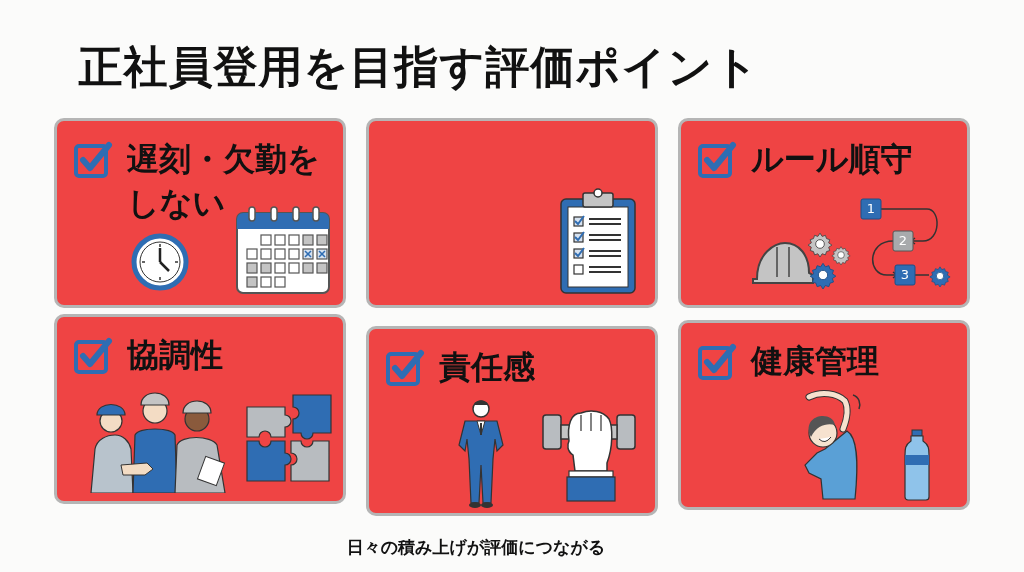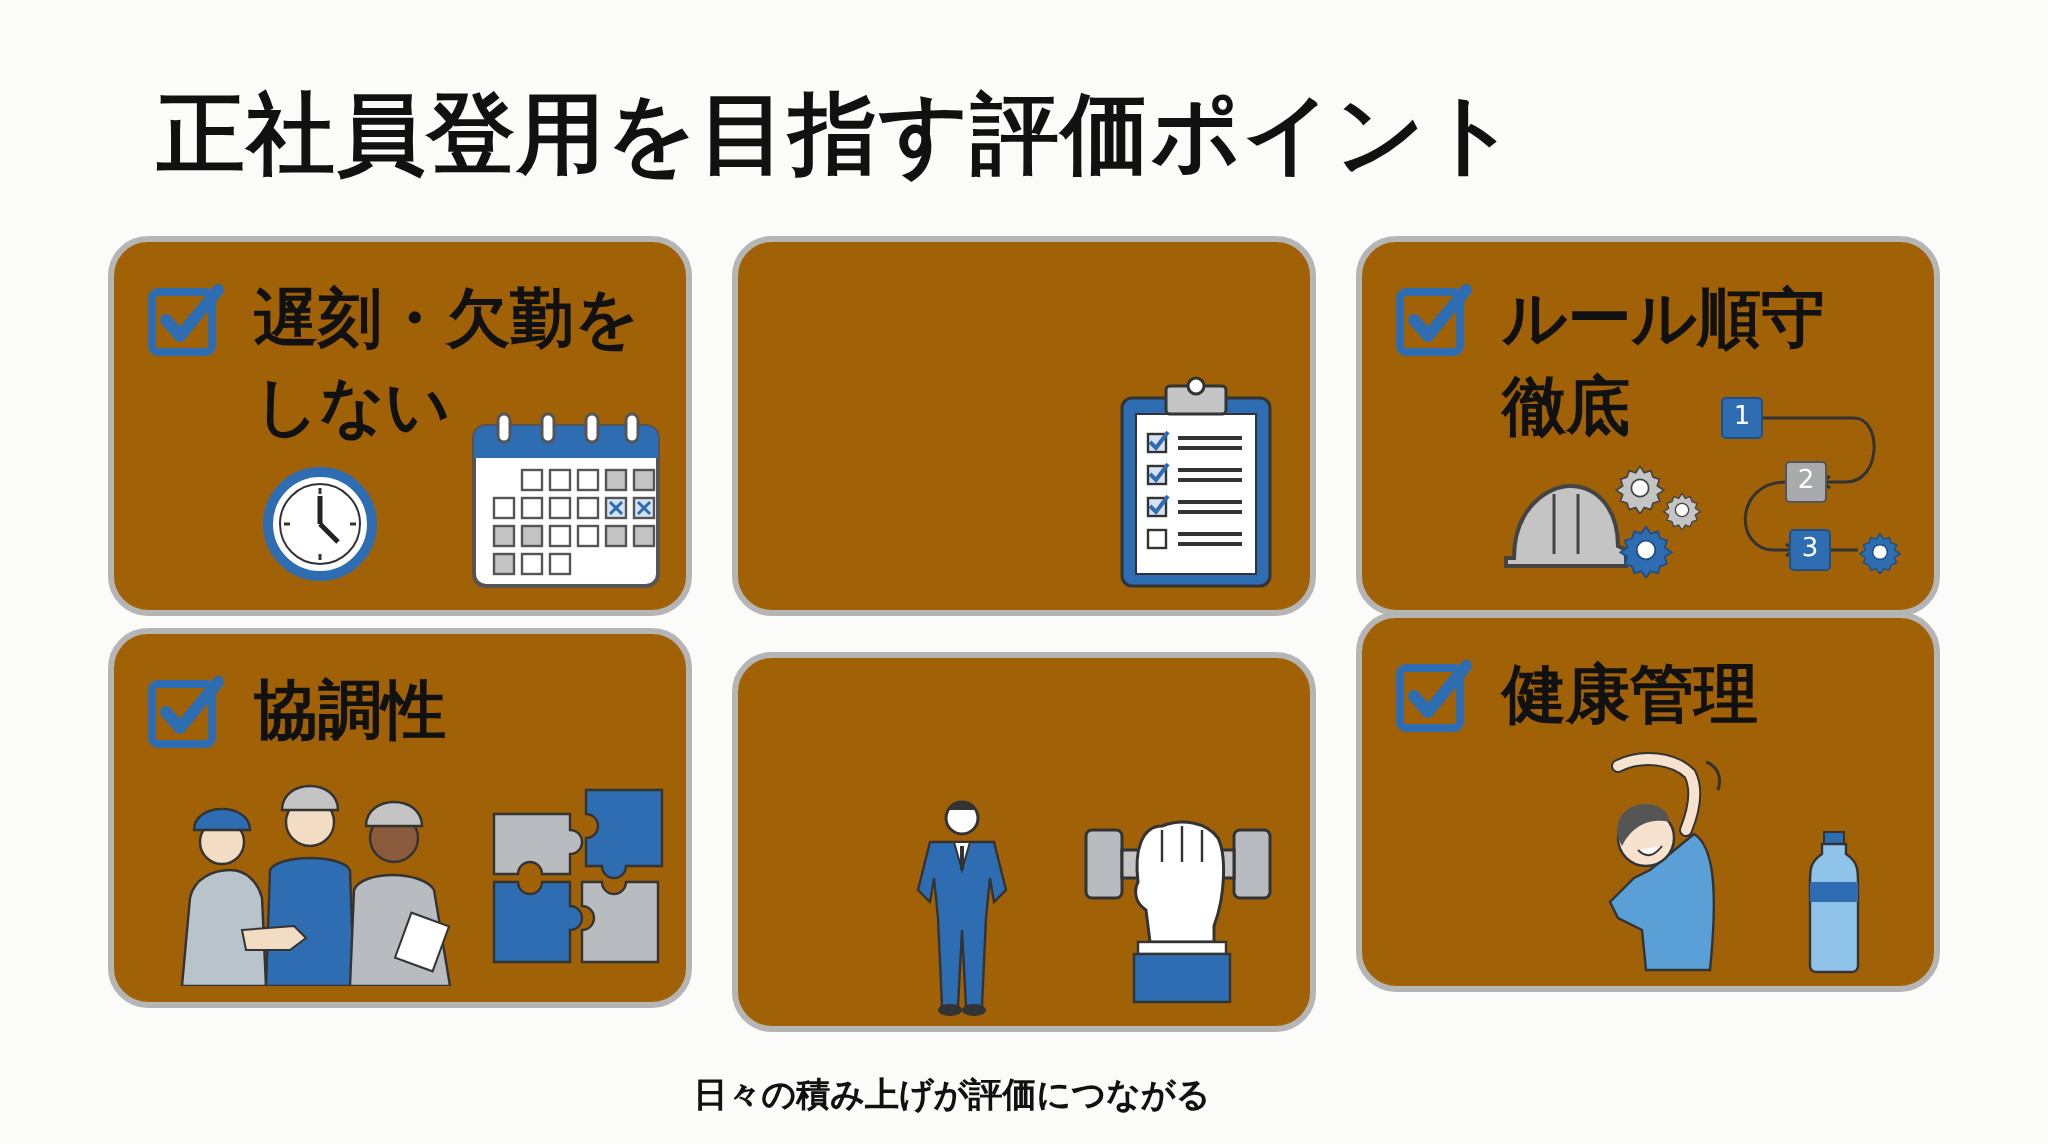--- a/index.html
+++ b/index.html
@@ -4,21 +4,21 @@
 <style>
   * { box-sizing: border-box; margin: 0; padding: 0; }
   html, body { width: 1024px; height: 572px; background: #fbfbfa; overflow: hidden; }
   body { font-family: "DejaVu Sans", "Liberation Sans", sans-serif; color: #111; position: relative; }
   .title {
     position: absolute; left: 0; top: 38px; width: 838px; text-align: center;
     font-size: 44px; font-weight: bold; letter-spacing: 1px; color: #111;
   }
   .card {
     position: absolute; width: 292px; height: 190px;
-    border: 3px solid #b5b5b5; border-radius: 20px; background: #a16207;
+    border: 3px solid #b5b5b5; border-radius: 10px; background: #ef4444;
   }
   .card-head { position: absolute; left: 16px; top: 16px; display: flex; align-items: flex-start; }
   .check { width: 40px; height: 40px; flex: 0 0 40px; margin-top: 4px; }
   .card-title {
     margin-left: 14px; font-size: 32px; font-weight: bold; line-height: 44px; color: #111;
   }
   .illus { position: absolute; }
   .footer {
     position: absolute; left: 0; top: 536px; width: 952px; text-align: center;
     font-size: 17px; font-weight: bold; color: #111;
@@ -134,21 +134,20 @@
   </svg>
 </div>
 
 <div class="card" style="left:678px; top:118px;">
   <div class="card-head">
     <svg class="check">
         <use href="#chk"></use>
       </svg>
     <div class="card-title">
       <div>ルール順守</div>
-      <div>徹底</div>
     </div>
   </div>
   <svg class="illus" style="left:70px; top:118px;" width="64" height="48" viewBox="0 0 64 48">
     <path d="M6 40 C6 14 24 4 34 4 C48 4 58 16 58 34 L62 36 L62 44 L2 44 L2 40 Z" fill="#c4c4c4" stroke="#444" stroke-width="2"></path>
     <line x1="26" y1="8" x2="26" y2="38" stroke="#444" stroke-width="1.5"></line>
     <line x1="38" y1="8" x2="38" y2="38" stroke="#444" stroke-width="1.5"></line>
   </svg>
   <svg class="illus" style="left:126px; top:110px; fill:#c4c4c4; stroke:#444; stroke-width:0.8;" width="26" height="26">
       <use href="#gear"></use>
     </svg>
@@ -204,41 +203,47 @@
   </svg>
   <svg class="illus" style="left:188px; top:76px;" width="88" height="90" viewBox="0 0 88 90">
     <path d="M2 14 H40 v8 a6 6 0 0 1 0 12 v10 H26 a6 6 0 0 0 -12 0 H2Z" fill="#b8bcc0" stroke="#333" stroke-width="1.2"></path>
     <path d="M48 2 H86 V40 H68 a6 6 0 0 1 -12 0 H48 V26 a6 6 0 0 0 0 -12Z" fill="#2f6db3" stroke="#333" stroke-width="1.2"></path>
     <path d="M2 48 H14 a6 6 0 0 0 12 0 H40 V60 a6 6 0 0 1 0 12 V88 H2Z" fill="#2f6db3" stroke="#333" stroke-width="1.2"></path>
     <path d="M46 48 H56 a6 6 0 0 0 12 0 H84 V88 H46 V72 a6 6 0 0 0 0 -12Z" fill="#b8bcc0" stroke="#333" stroke-width="1.2"></path>
   </svg>
 </div>
 
 <div class="card" style="left:366px; top:326px;">
+  <div class="card-head">
+    <svg class="check">
+        <use href="#chk"></use>
+      </svg>
+    <div class="card-title">責任感</div>
+  </div>
   <svg class="illus" style="left:84px; top:70px;" width="56" height="110" viewBox="0 0 56 110">
     <circle cx="28" cy="10" r="8" fill="#fff" stroke="#333" stroke-width="1.5"></circle>
     <path d="M21 6 C22 0 34 0 35 6 Z" fill="#333"></path>
     <path d="M12 22 L44 22 L50 46 L44 52 L42 40 L40 60 L38 104 L30 104 L28 66 L26 104 L18 104 L16 60 L14 40 L12 52 L6 46Z" fill="#2f6db3" stroke="#333" stroke-width="1.2"></path>
     <path d="M24 22 L28 36 L32 22Z" fill="#fff" stroke="#333"></path>
     <line x1="28" y1="24" x2="28" y2="36" stroke="#333" stroke-width="2"></line>
     <ellipse cx="22" cy="106" rx="6" ry="3" fill="#333"></ellipse>
       <ellipse cx="34" cy="106" rx="6" ry="3" fill="#333"></ellipse>
   </svg>
   <svg class="illus" style="left:172px; top:78px;" width="96" height="96" viewBox="0 0 96 96">
     <rect x="2" y="8" width="18" height="34" rx="3" fill="#b8bcc0" stroke="#333" stroke-width="1.5"></rect>
     <rect x="76" y="8" width="18" height="34" rx="3" fill="#b8bcc0" stroke="#333" stroke-width="1.5"></rect>
     <rect x="20" y="18" width="56" height="14" fill="#c4c4c4" stroke="#333" stroke-width="1.5"></rect>
     <path d="M28 34 C26 18 30 6 40 6 C50 2 62 4 68 12 C72 20 72 40 66 56 L66 64 L34 64 L32 48 C26 44 26 38 28 34Z" fill="#fff" stroke="#333" stroke-width="1.5"></path>
     <path d="M40 8 V24 M50 6 V24 M60 8 V24" stroke="#333" stroke-width="1.2"></path>
     <rect x="28" y="64" width="44" height="6" fill="#fff" stroke="#333" stroke-width="1.2"></rect>
     <rect x="26" y="70" width="48" height="24" fill="#2f6db3" stroke="#333" stroke-width="1.2"></rect>
   </svg>
 </div>
 
-<div class="card" style="left:678px; top:306px;">
+<div class="card" style="left:678px; top:320px;">
   <div class="card-head">
     <svg class="check">
         <use href="#chk"></use>
       </svg>
     <div class="card-title">健康管理</div>
   </div>
   <svg class="illus" style="left:116px; top:66px;" width="84" height="112" viewBox="0 0 84 112">
     <path d="M12 8 C24 2 40 4 48 12 C52 20 50 30 46 40" fill="none" stroke="#333" stroke-width="7" stroke-linecap="round"></path>
     <path d="M12 8 C24 2 40 4 48 12 C52 20 50 30 46 40" fill="none" stroke="#f6e2cf" stroke-width="5" stroke-linecap="round"></path>
     <path d="M56 6 C62 8 64 14 62 20" fill="none" stroke="#333" stroke-width="1.5"></path>

